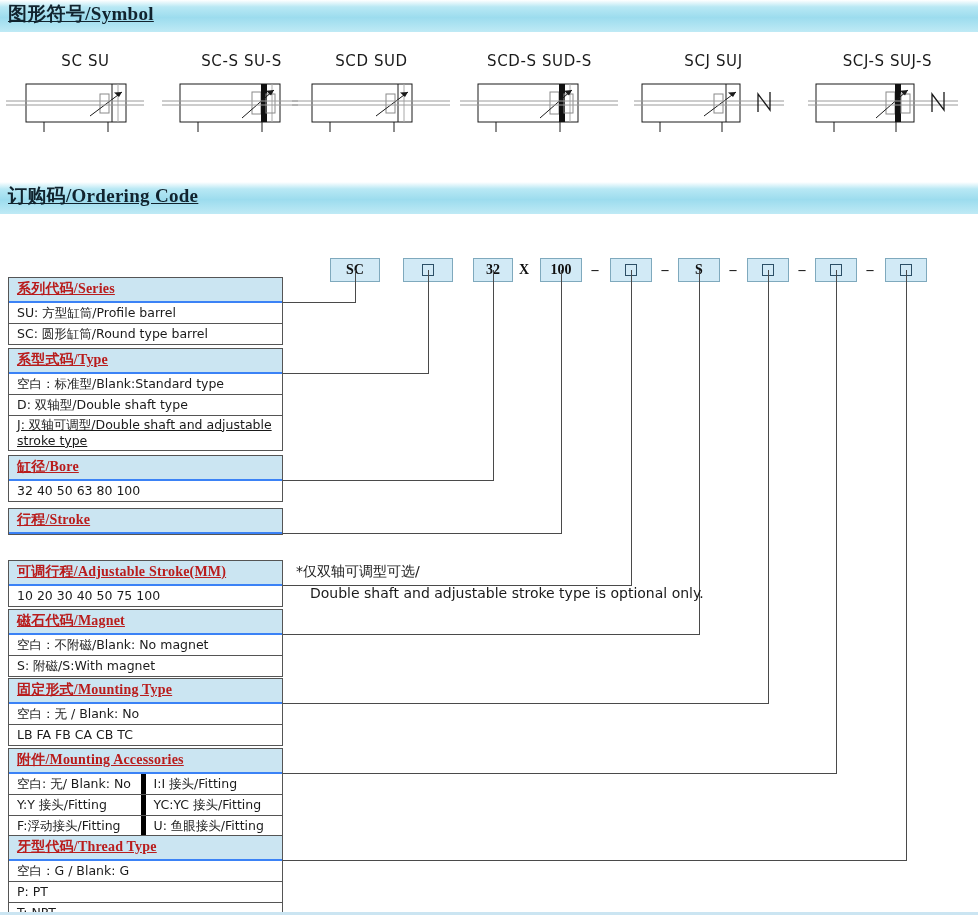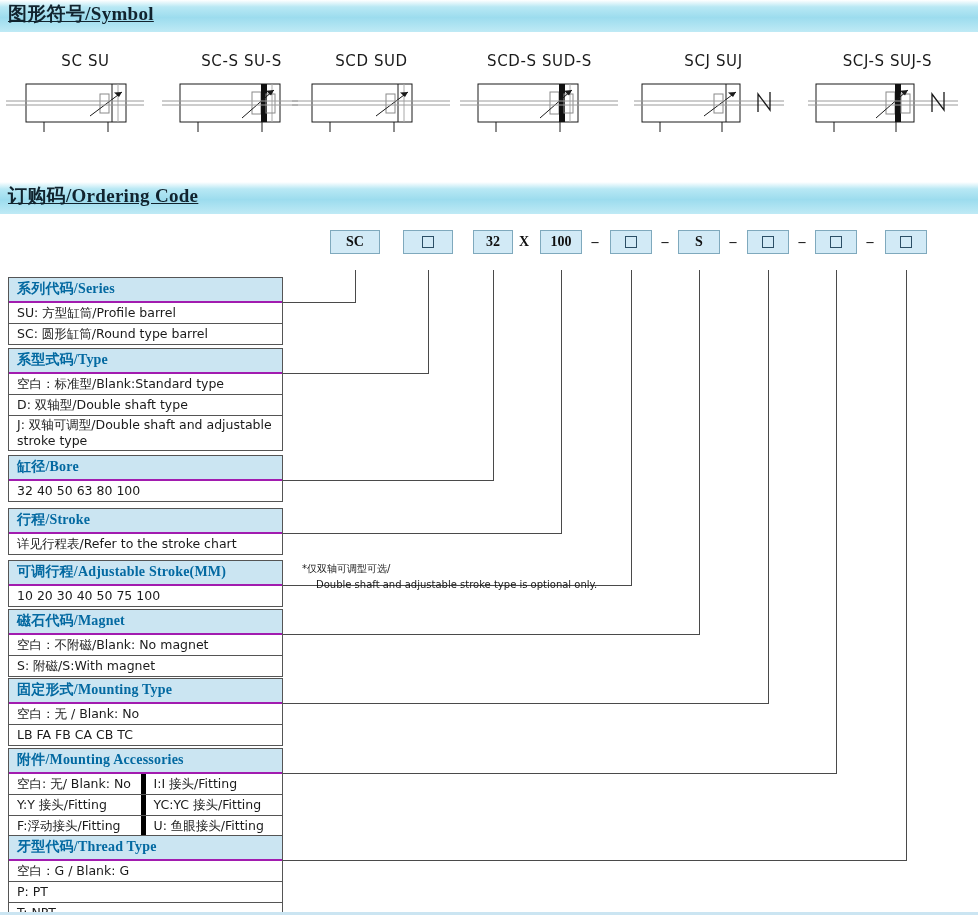--- a/index.html
+++ b/index.html
@@ -47,21 +47,21 @@
     top: 0; left: 0; width: 163px;
     text-align: center;
     font-size: 15px;
     color: #1a1a1a;
     letter-spacing: 0.6px;
     font-family: "DejaVu Sans", sans-serif;
   }
   .symbol-art { position: absolute; top: 18px; left: 0; }
 
   
-  .code-row { position: absolute; left: 0; top: 230px; width: 822px; height: 30px; }
+  .code-row { position: absolute; left: 0; top: 258px; width: 822px; height: 30px; }
   .code-box {
     position: absolute;
     top: 0; height: 24px;
     background: #d2eaf6;
     border: 1px solid #7fa9bd;
     display: flex; align-items: center; justify-content: center;
     font-family: "Liberation Serif", "DejaVu Serif", serif;
     font-weight: bold; font-size: 14px;
     color: #101010;
   }
@@ -79,57 +79,57 @@
 
   
   .ptable {
     position: absolute;
     left: 8px; width: 275px;
     border: 1px solid #555;
     background: #fff;
   }
   .ptable .thead {
     background: #cbe5f2;
-    border-bottom: 2px solid #a21caf;
+    border-bottom: 2px solid #3b82f6;
     padding: 2px 0 3px 8px;
     font-family: "Liberation Serif", "DejaVu Serif", serif;
     font-weight: bold; font-size: 14px;
-    color: #0369a1; letter-spacing: 0.2px;
+    color: #b91c1c; letter-spacing: 0.2px;
     white-space: nowrap;
+    text-decoration: underline;
   }
   .ptable .trow {
     border-bottom: 1px solid #555;
     padding: 1px 0 1px 8px;
     font-size: 12.5px;
     color: #1a1a1a;
     white-space: nowrap;
     font-family: "DejaVu Sans", sans-serif;
     line-height: 1.42;
   }
   .ptable .trow:last-child { border-bottom: none; }
-  .ptable .trow.two-line { white-space: normal; line-height: 1.3; }
+  .ptable .trow.two-line { white-space: normal; line-height: 1.3; text-decoration: underline; }
 
   .ptable .trow.split { display: flex; padding: 0; }
   .ptable .trow.split > span {
     flex: 0 0 50%;
     padding: 1px 0 1px 8px;
     white-space: nowrap;
     overflow: hidden;
   }
   .ptable .trow.split > span:first-child { border-right: 5px solid #000000; }
 
   
   .note {
     position: absolute;
-    font-size: 10px;
+    font-size: 14px;
     color: #1a1a1a;
     font-family: "DejaVu Sans", sans-serif;
     line-height: 1.55;
     white-space: nowrap;
-    margin-left: 6px;
   }
   .note .note-l2 { padding-left: 14px; }
 
   
   .conn {
     position: absolute;
     border-color: #4a4a4a;
     border-style: solid;
     border-width: 0;
   }
@@ -362,21 +362,20 @@
 and adjustable stroke type</div>
 </div>
 
 <div class="ptable" style="top:455px">
   <div class="thead">缸径/Bore</div>
   <div class="trow">32 40 50 63 80 100</div>
 </div>
 
 <div class="ptable" style="top:508px">
   <div class="thead">行程/Stroke</div>
-  <div class="trow">详见行程表/Refer to the stroke chart</div>
 </div>
 
 <div class="ptable" style="top:560px">
   <div class="thead">可调行程/Adjustable Stroke(MM)</div>
   <div class="trow">10 20 30 40 50 75 100</div>
 </div>
 
 <div class="note" style="left:296px; top:561px">
   <div>*仅双轴可调型可选/</div>
   <div class="note-l2">Double shaft  and adjustable stroke type is optional only.</div>

